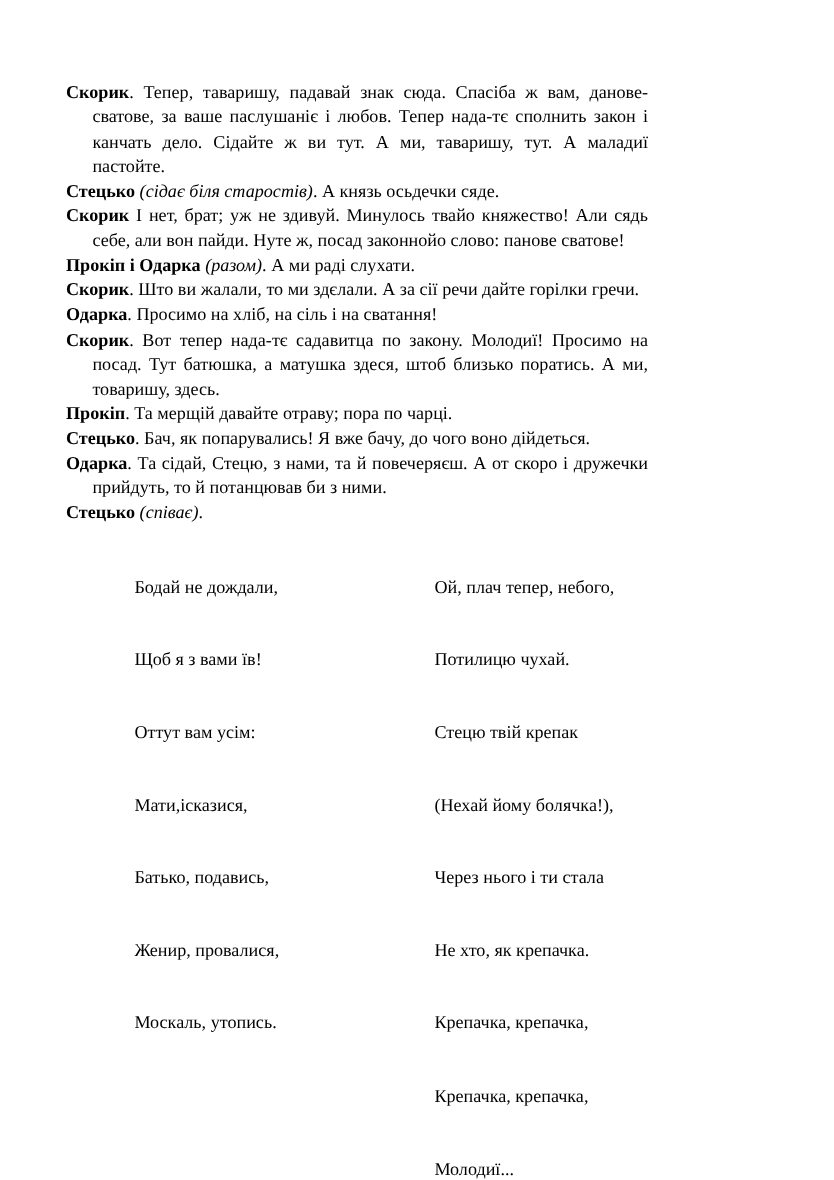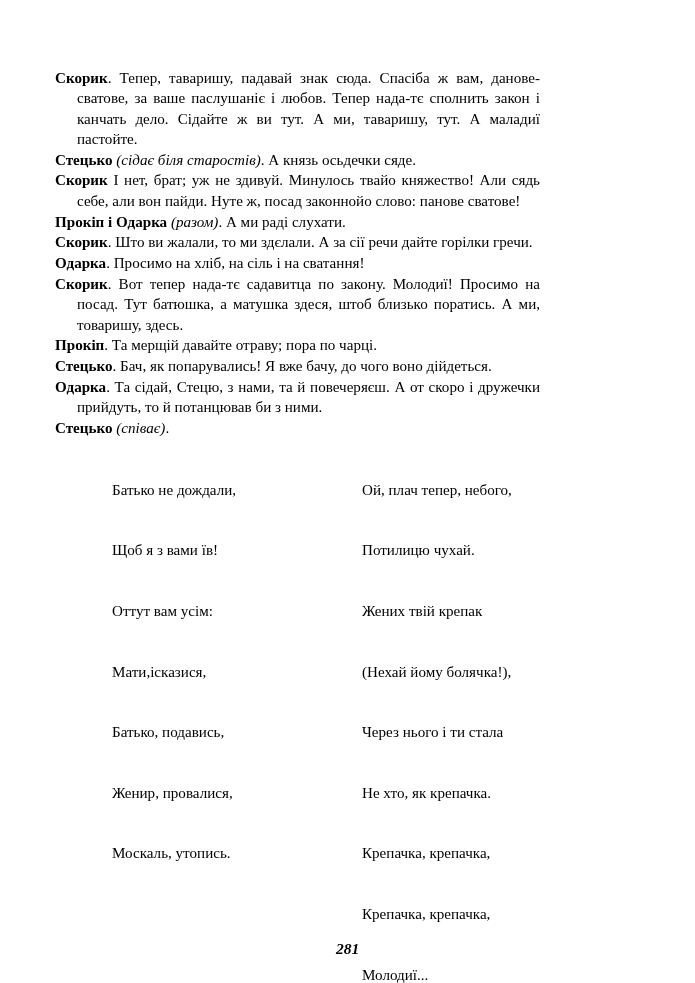--- a/index.html
+++ b/index.html
@@ -125,37 +125,36 @@
     </p>
   </div>
 
   <p class="speech">
     <span class="speaker">Стецько</span>
     <span class="dir">(співає)</span><span>.</span>
   </p>
 
   <div class="verse-wrap">
     <div class="verse-col verse-left">
-      <span class="verse-line">Батько не дождали,</span>
+      <span class="verse-line">Бодай не дождали,</span>
       <span class="verse-line">Щоб я з вами їв!</span>
       <span class="verse-line">Оттут вам усім:</span>
       <span class="verse-line">Мати,ісказися,</span>
       <span class="verse-line">Батько, подавись,</span>
       <span class="verse-line">Женир, провалися,</span>
       <span class="verse-line">Москаль, утопись.</span>
       
     </div>
     <div class="verse-col verse-right">
       <span class="verse-line">Ой, плач тепер, небого,</span>
       <span class="verse-line">Потилицю чухай.</span>
-      <span class="verse-line">Жених твій крепак</span>
+      <span class="verse-line">Стецю твій крепак</span>
       <span class="verse-line">(Нехай йому болячка!),</span>
       <span class="verse-line">Через нього і ти стала</span>
       <span class="verse-line">Не хто, як крепачка.</span>
       <span class="verse-line">Крепачка, крепачка,</span>
       <span class="verse-line">Крепачка, крепачка,</span>
       <span class="verse-line">Молодиї...</span>
     </div>
   </div>
 
-  <div class="folio">281</div>
 
 </div>
 
 </body></html>

